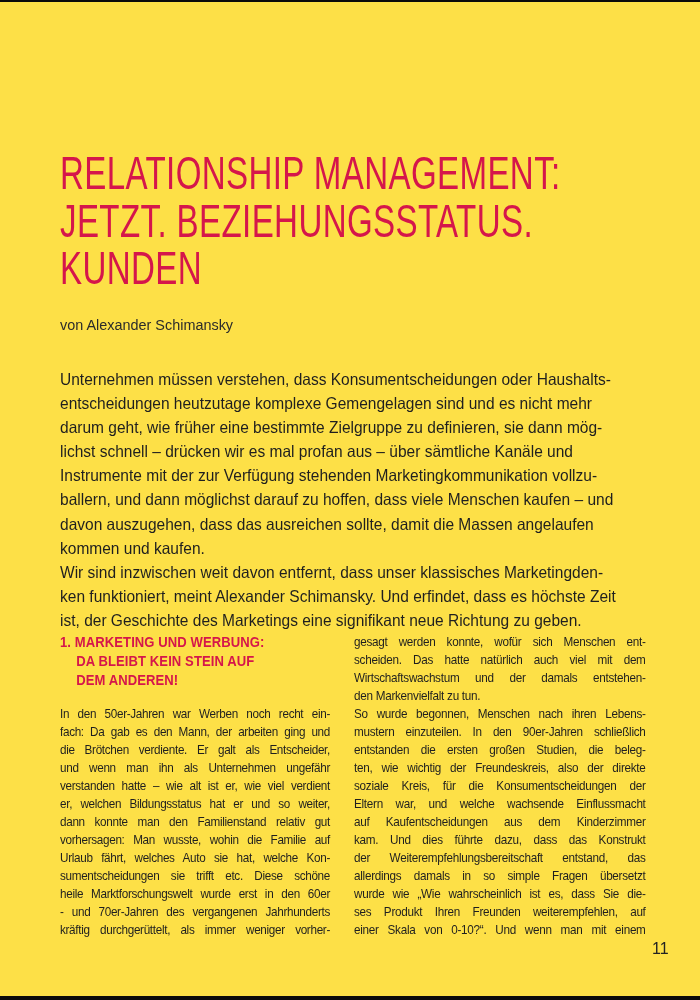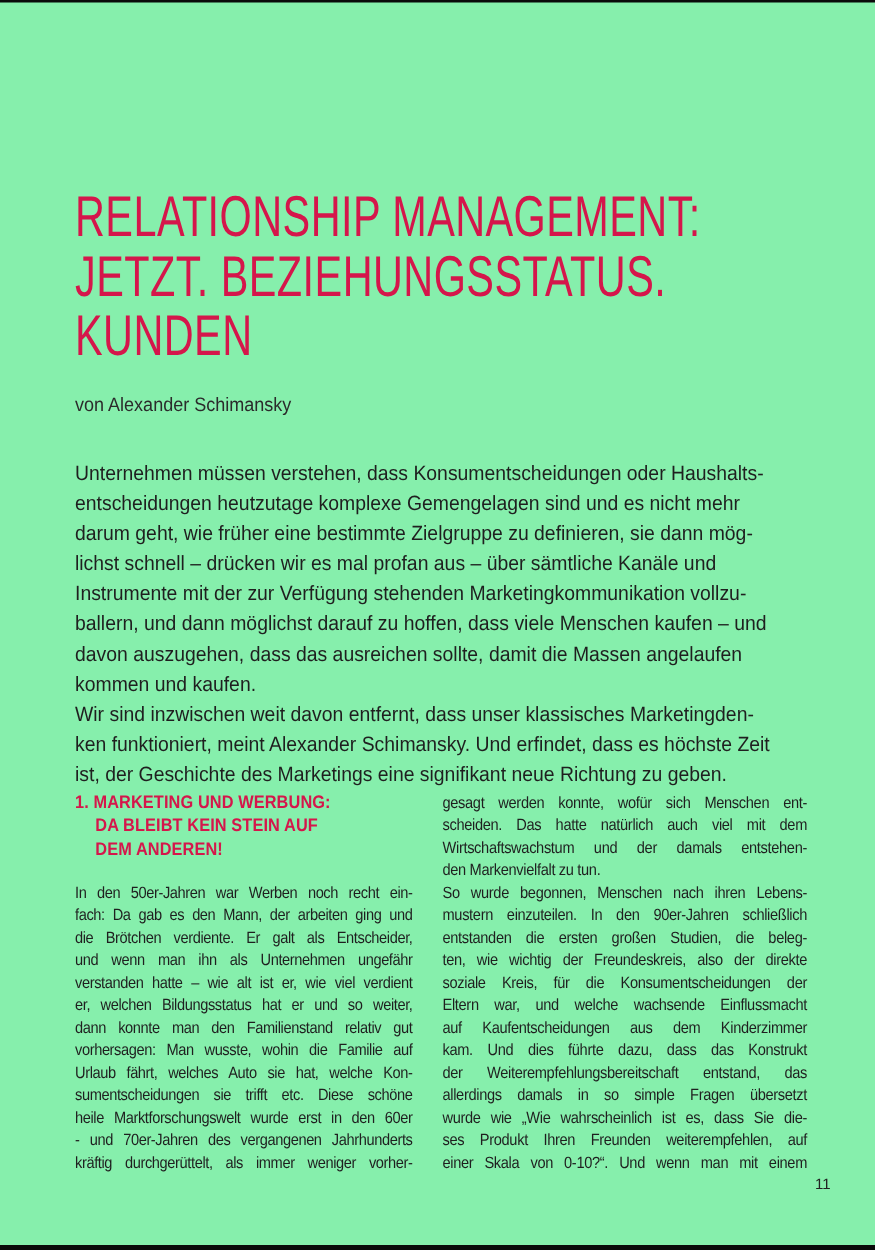--- a/index.html
+++ b/index.html
@@ -1,18 +1,18 @@
 <!DOCTYPE html>
 <html><head>
 <meta charset="utf-8">
 <style>
   html,body{margin:0;padding:0;}
   body{width:700px;height:1000px;background:#e8e8e8;}
   .page{
-    position:relative;width:700px;height:1000px;background:#86efac;
+    position:relative;width:700px;height:1000px;background:#fde047;
     font-family:"Liberation Sans",sans-serif;overflow:hidden;
   }
   .edge{position:absolute;left:0;width:700px;background:#0a0a0a;}
   .edge.top{top:0;height:2px;}
   .edge.bottom{bottom:0;height:4px;}
 
   .title{
     position:absolute;left:60px;top:150px;margin:0;
     font-size:46px;font-weight:400;line-height:47.5px;letter-spacing:0.5px;
     color:#d5164b;white-space:nowrap;
@@ -40,21 +40,21 @@
     position:absolute;font-size:13px;line-height:18px;color:#1f1f1f;
     transform:scaleX(0.90);transform-origin:left top;
   }
   .col .tline{text-align:justify;text-align-last:justify;}
   .col-left{left:60px;top:705px;width:300px;letter-spacing:-0.35px;}
   .col-right{left:354px;top:633px;width:324px;letter-spacing:-0.3px;}
   .col-right .tline:nth-child(4){text-align-last:left;}
 
   .pagenum{
     position:absolute;left:652px;top:940px;
-    font-size:12px;color:#222222;
+    font-size:16px;color:#222222;
   }
 </style>
 </head>
 <body>
 
 <div class="page">
   <div class="edge top"></div>
 
   <h1 class="title">
       <div class="tline">RELATIONSHIP MANAGEMENT:</div>

